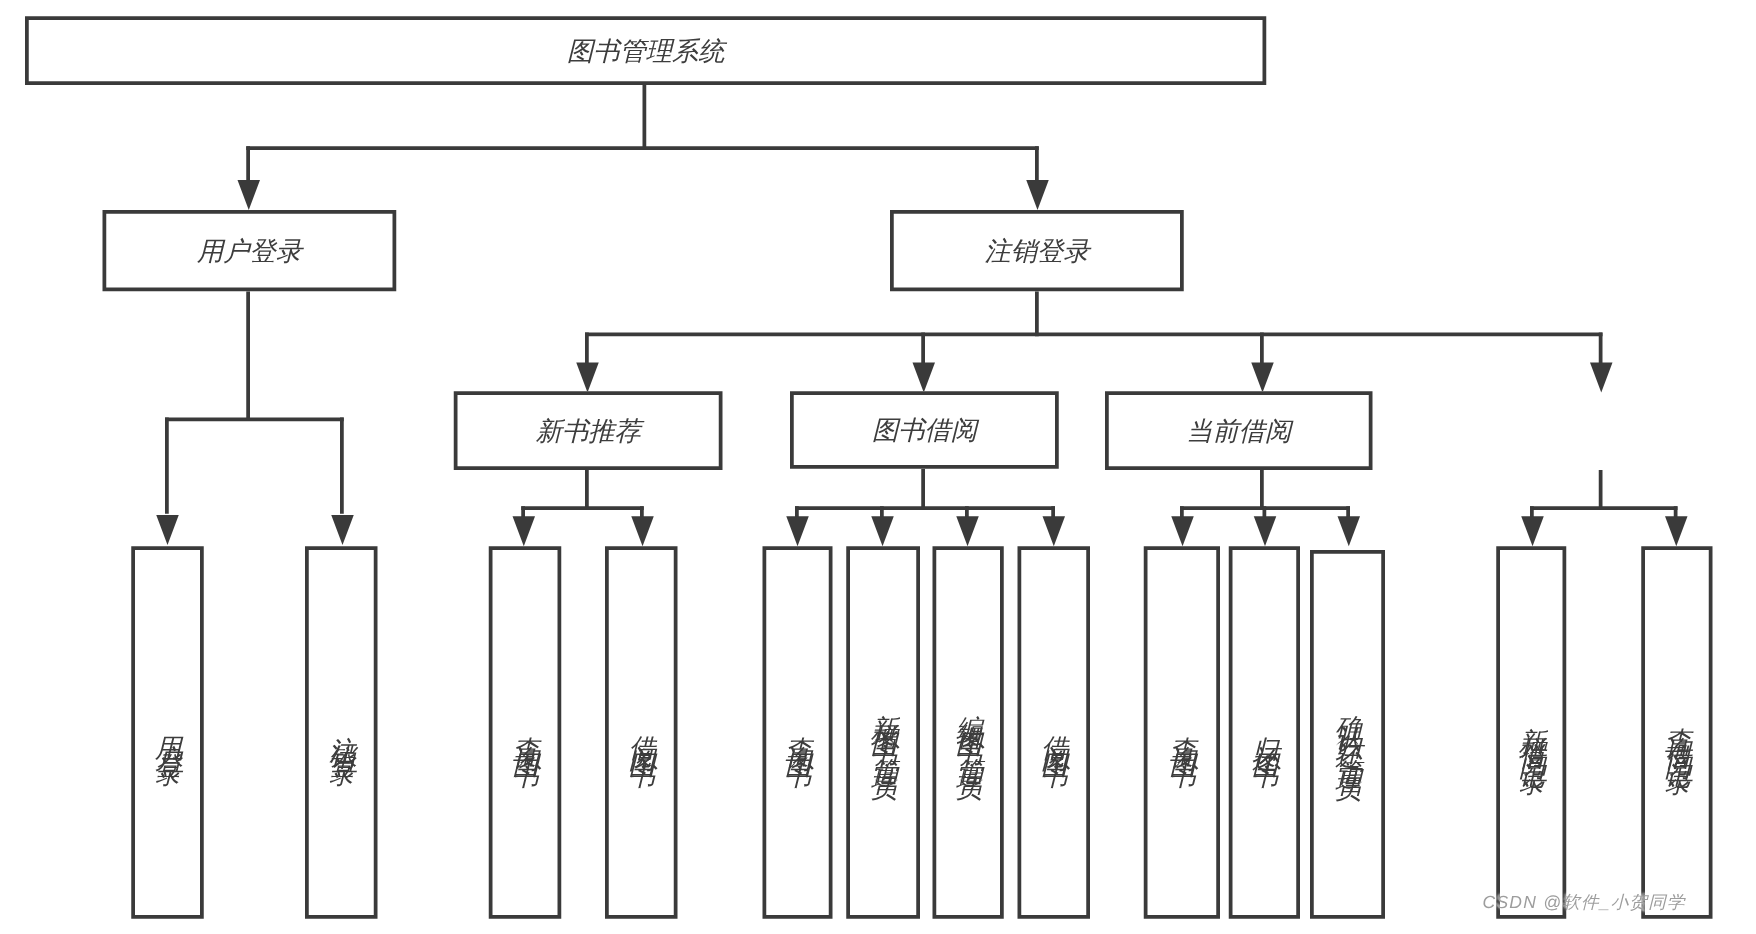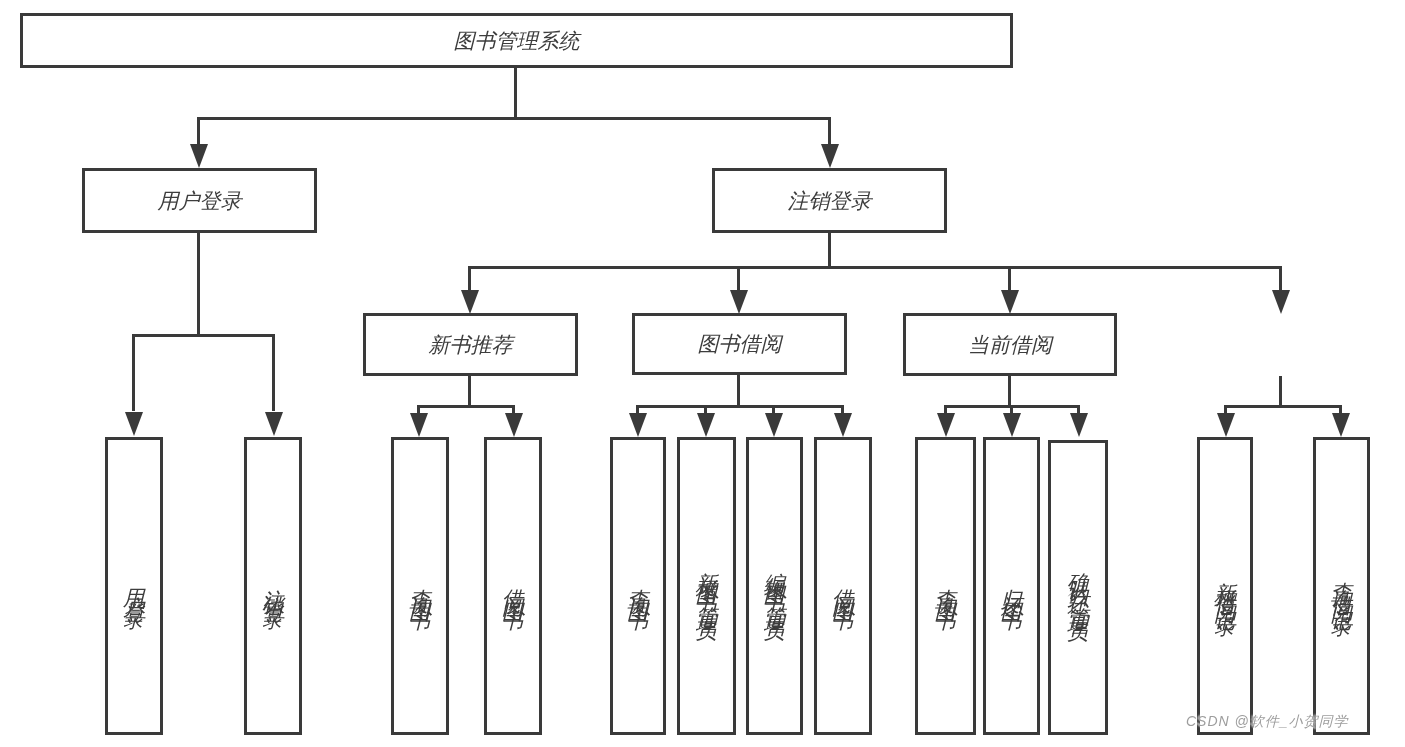--- a/index.html
+++ b/index.html
@@ -102,21 +102,21 @@
   <div class="bx" style="left:712px;top:168px;width:235px;height:65px">
     <span>注销登录</span>
   </div>
 
   <div class="bx" style="left:632px;top:313px;width:215px;height:62px">
     <span>图书借阅</span>
   </div>
   <div class="bx" style="left:363px;top:313px;width:215px;height:63px">
     <span>新书推荐</span>
   </div>
-  <div class="bx" style="left:903px;top:313px;width:214px;height:63px">
+  <div class="bx" style="left:884px;top:313px;width:214px;height:63px">
     <span>当前借阅</span>
   </div>
 
   <div class="bx vx" style="left:105px;top:437px;width:58px;height:298px">
     <span>用户登录</span>
   </div>
   <div class="bx vx" style="left:244px;top:437px;width:58px;height:298px">
     <span>注销登录</span>
   </div>
 

